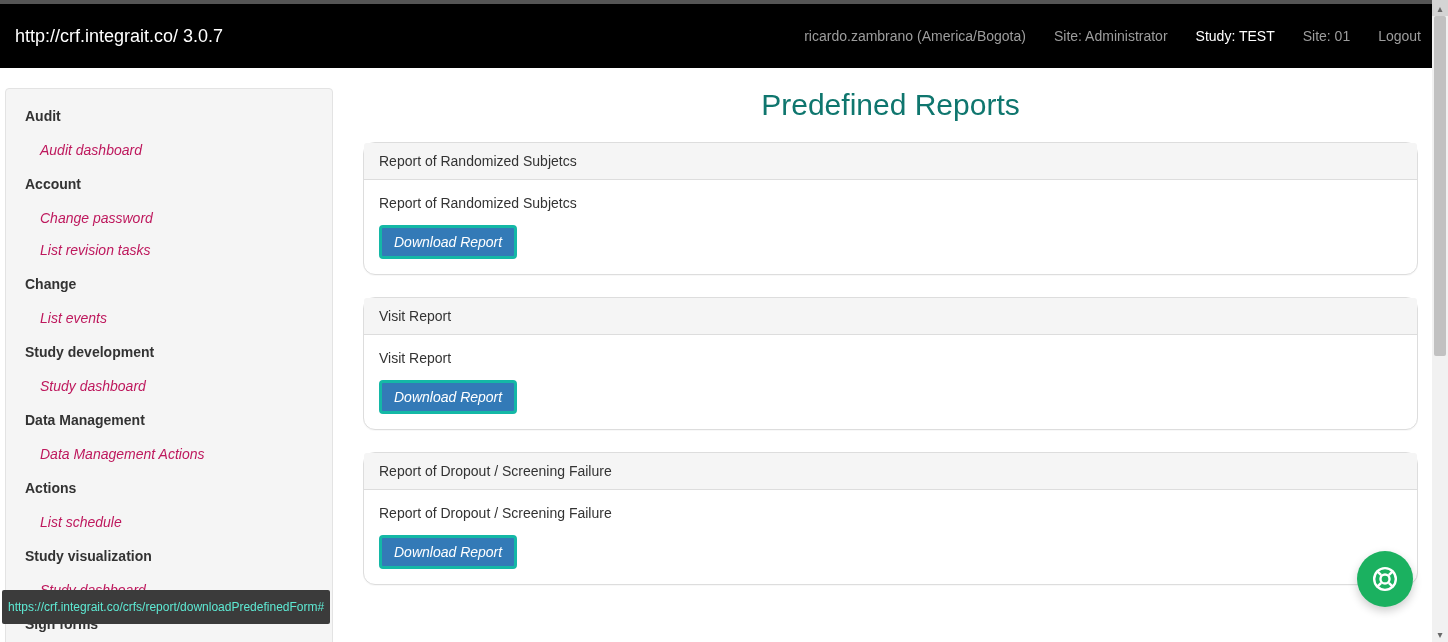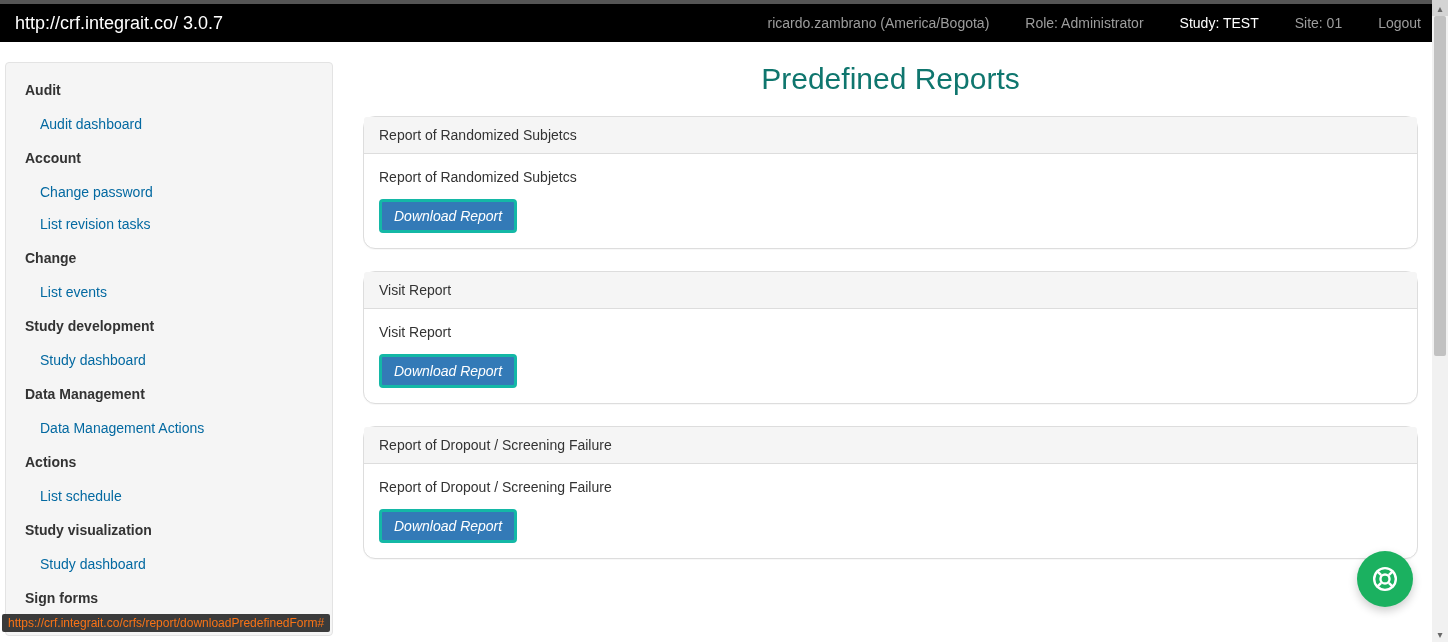--- a/index.html
+++ b/index.html
@@ -19,35 +19,35 @@
     overflow: hidden;
   }
   .top-strip {
     width: 100%;
     height: 4px;
     background: #555;
   }
   .navbar {
     background: #000;
     color: #fff;
-    height: 38px;
+    height: 64px;
     display: flex;
     align-items: center;
     padding: 0 15px;
   }
   .navbar-brand {
     font-size: 18px;
     color: #fff;
     font-weight: 500;
   }
   .navbar-right {
     margin-left: auto;
     display: flex;
     align-items: center;
-    gap: 12px;
+    gap: 4px;
   }
   .navbar-right .nav-item {
     padding: 15px 12px;
     color: #9d9d9d;
     font-size: 14px;
     cursor: pointer;
     white-space: nowrap;
   }
   .navbar-right .nav-item.active {
     color: #fff;
@@ -70,24 +70,25 @@
   .side-head {
     font-weight: 700;
     color: #333;
     font-size: 14px;
     margin-bottom: 10px;
     margin-top: 10px;
   }
   .side-head:first-child { margin-top: 0; }
   .side-link {
     display: block;
-    color: #0369a1;
+    color: #be185d;
     font-size: 14px;
     padding: 8px 0 8px 15px;
     cursor: pointer;
+    font-style: italic;
   }
   .main {
     flex: 1;
     padding: 20px 30px 10px 30px;
     overflow-y: auto;
   }
   .page-title {
     text-align: center;
     font-size: 30px;
     font-weight: 500;
@@ -139,25 +140,25 @@
     background: #1bb160;
     display: flex;
     align-items: center;
     justify-content: center;
     box-shadow: 0 4px 10px rgba(0,0,0,0.2);
     cursor: pointer;
   }
   .status-bar {
     position: absolute;
     left: 2px;
-    bottom: 10px;
+    bottom: 18px;
     background: #3b3b3b;
-    color: #f97316;
+    color: #5eead4;
     font-size: 12px;
-    padding: 2px 6px;
+    padding: 10px 6px;
     border-radius: 2px;
   }
   .vscroll {
     position: absolute;
     right: 0;
     top: 0;
     bottom: 0;
     width: 16px;
     background: #f1f1f1;
   }
@@ -186,21 +187,21 @@
 </head>
 <body>
 
 <div class="viewport">
   <div class="top-strip"></div>
 
   <div class="navbar">
     <span class="navbar-brand">http://crf.integrait.co/ 3.0.7</span>
     <div class="navbar-right">
       <span class="nav-item">ricardo.zambrano (America/Bogota)</span>
-      <span class="nav-item">Role: Administrator</span>
+      <span class="nav-item">Site: Administrator</span>
       <span class="nav-item active">Study: TEST</span>
       <span class="nav-item">Site: 01</span>
       <span class="nav-item">Logout</span>
     </div>
   </div>
 
   <div class="layout">
     <aside class="sidebar">
       <div class="well" id="sidebar-well">
           <div class="side-head">Audit</div>

